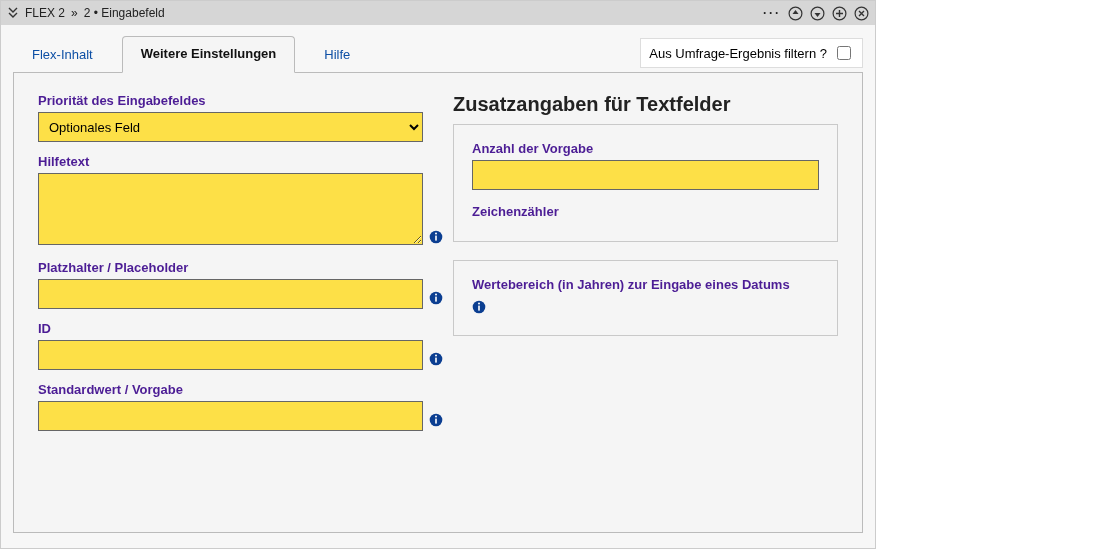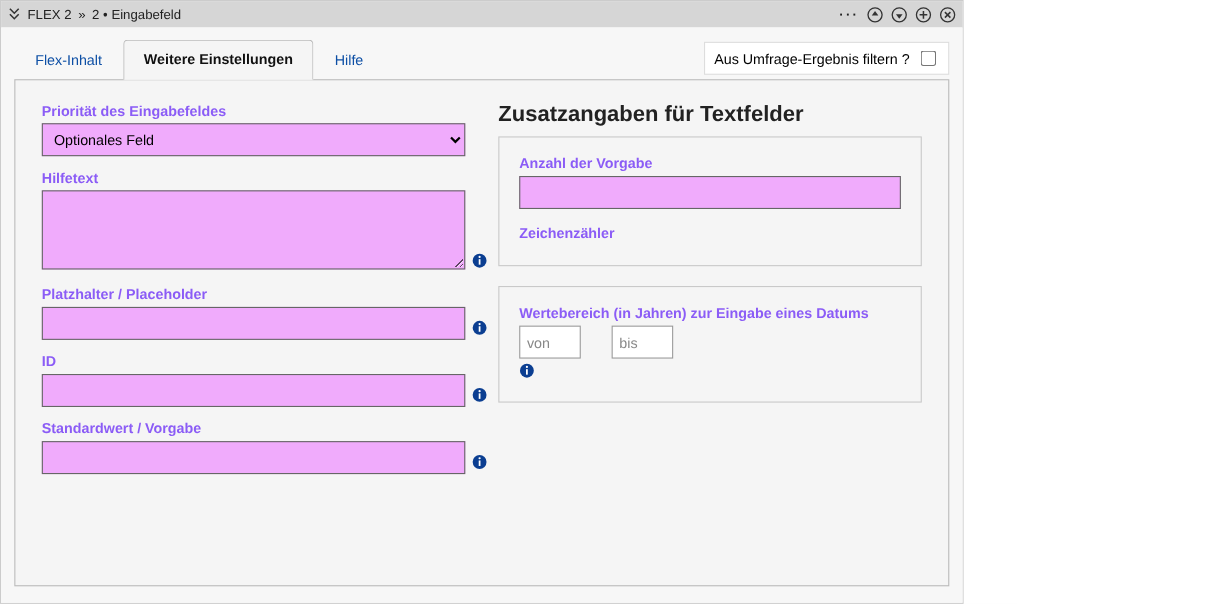--- a/index.html
+++ b/index.html
@@ -47,21 +47,21 @@
   }
 
   .tab-row {
     display: flex;
     align-items: flex-end;
     position: relative;
   }
   .tabs {
     display: flex;
     align-items: flex-end;
-    gap: 0;
+    gap: 10px;
   }
   .tab {
     padding: 9px 18px 11px 18px;
     color: #0d4fa5;
     cursor: pointer;
     border: 1px solid transparent;
     border-bottom: none;
     position: relative;
     top: 1px;
     background: transparent;
@@ -91,25 +91,25 @@
     background: #f5f5f5;
     padding: 20px 24px 30px 24px;
     height: calc(100% - 40px);
     display: flex;
     gap: 30px;
   }
   .col { flex: 1 1 50%; display: flex; flex-direction: column; }
   .col-left { gap: 12px; }
   .col-right { gap: 18px; }
 
-  .label { font-weight: bold; color: #8b5cf6; margin-bottom: 4px; display:block; }
+  .label { font-weight: bold; color: #4c1d95; margin-bottom: 4px; display:block; }
 
   .select, .text-input, .textarea {
     width: 100%;
-    background: #f0abfc;
+    background: #fde047;
     border: 1px solid #666;
     padding: 5px 6px;
     font-family: inherit;
     font-size: 13px;
   }
   .select { height: 30px; }
   .text-input { height: 30px; }
   .textarea { height: 72px; resize: both; }
 
   .field { position: relative; }
@@ -280,24 +280,20 @@
             <div>
               <span class="label">Zeichenzähler</span>
             </div>
           </div>
         </div>
 
         <div>
           <div class="subpanel">
             <div>
               <span class="label">Wertebereich (in Jahren) zur Eingabe eines Datums</span>
-              <div class="range-row">
-                <input class="small-input" type="text" placeholder="von" style="">
-                <input class="small-input" type="text" placeholder="bis" style="">
-              </div>
               <span class="info-icon standalone">
                 <svg width="14" height="14" viewBox="0 0 14 14">
                     <circle cx="7" cy="7" r="6.3" fill="#0b3e91"></circle>
                     <rect x="6.2" y="5.6" width="1.6" height="5" fill="#fff"></rect>
                     <circle cx="7" cy="3.6" r="1" fill="#fff"></circle>
                   </svg>
               </span>
             </div>
           </div>
         </div>

